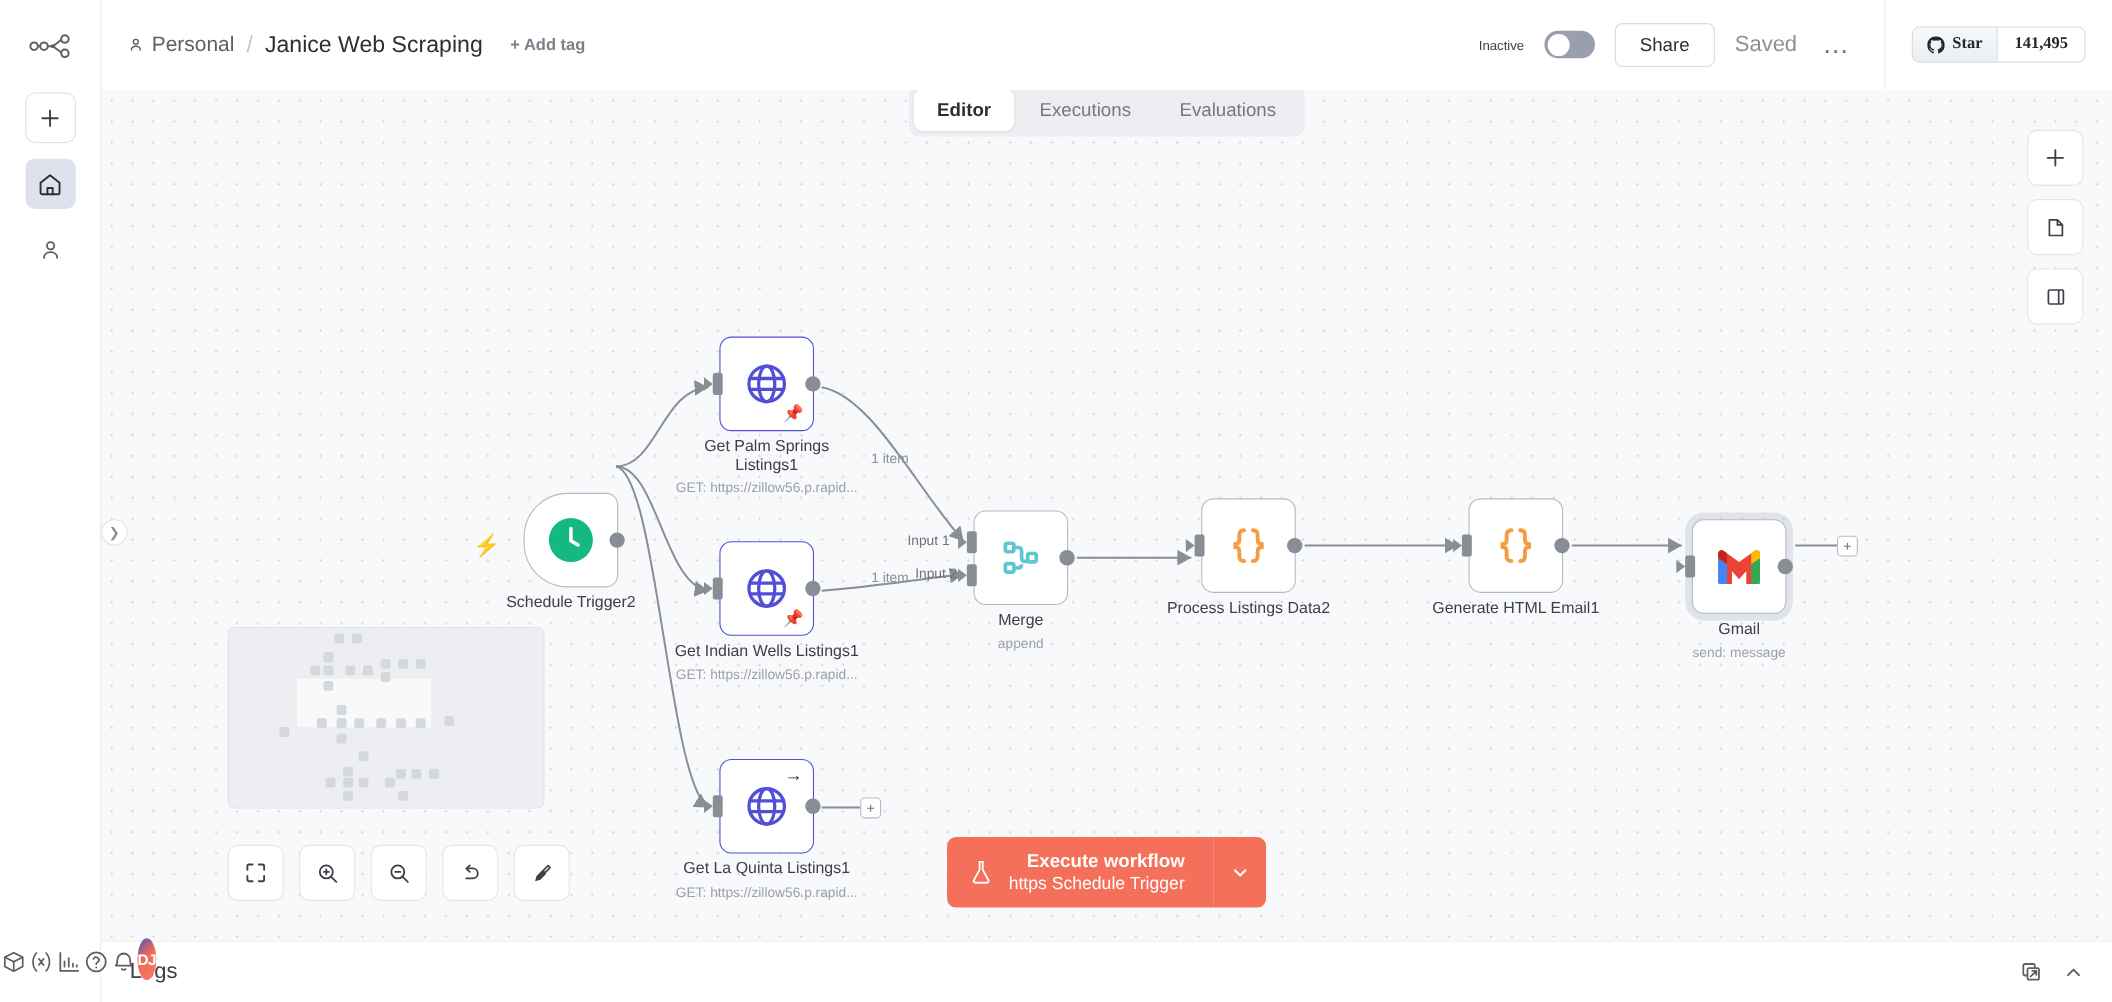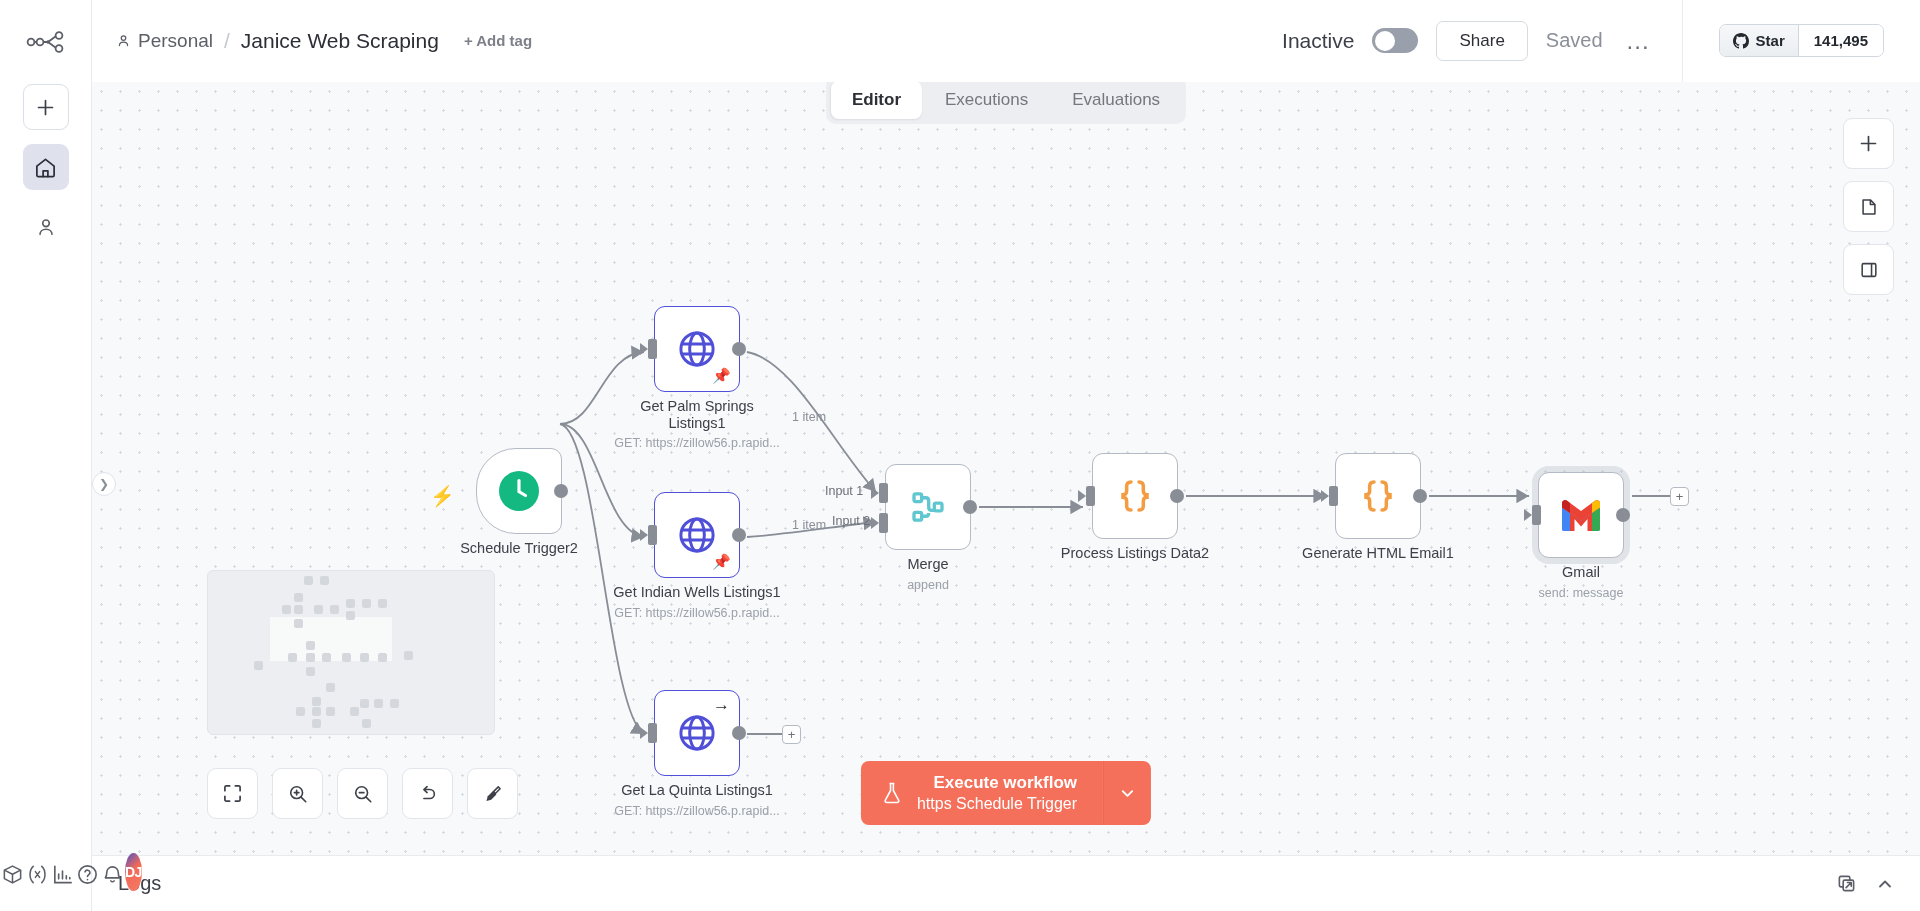--- a/index.html
+++ b/index.html
@@ -45,40 +45,40 @@
     padding: 0 0 0 24px; position: relative; z-index: 30;
     border-bottom: 1px solid transparent;
   }
   .breadcrumb { display:flex; align-items:center; gap: 9px; font-size: 19px; color:#3e4049; }
   .bc-personal { display:flex; align-items:center; gap:7px; color:#5c5f68; cursor:pointer; }
   .bc-sep { color:#c4c8cf; font-size: 21px; padding: 0 2px; }
   .bc-title { color:#2d2e36; font-size: 21px; cursor: text; }
   .add-tag { color:#7d8089; font-size: 15px; margin-left: 16px; cursor: pointer; font-weight: bold; }
 
   .top-right { margin-left:auto; display:flex; align-items:center; gap:18px; padding-right: 0; }
-  .inactive-label { font-size: 21px; color:#3e4049; }
+  .inactive-label { font-size: 12px; color:#3e4049; }
   .toggle {
     width: 46px; height: 25px; border-radius: 13px; background: #9aa0ab;
     position: relative; cursor: pointer;
   }
   .toggle .knob {
     position:absolute; top: 2.5px; left: 3px; width: 20px; height: 20px;
     border-radius: 50%; background:#fff;
   }
   .share-btn {
     border: 1px solid #d6dae1; border-radius: 7px; background:#fff;
     padding: 9px 22px; font-size: 17px; color:#2d2e36; cursor:pointer;
     font-family: "Liberation Sans", sans-serif;
   }
   .saved-label { font-size: 20px; color:#8b8f98; }
   .dots-btn { font-size: 24px; color:#6d7078; cursor:pointer; letter-spacing:1px; padding: 0 6px; line-height: 10px; }
 
   .star-wrap {
     display:flex; align-items:center; height: 82px;
-    border-left: 1px solid #e9ebee; padding: 0 36px; margin-left: 8px;
+    border-left: 1px solid #e9ebee; padding: 0 24px; margin-left: 8px; font-family: Liberation Serif, serif;
   }
   .gh-star {
     display:flex; align-items:center; border:1px solid #d0d7de; border-radius:7px; overflow:hidden;
     font-size: 15px; cursor:pointer;
   }
   .gh-star .gs-left {
     display:flex; align-items:center; gap:7px; padding: 7px 13px;
     background: linear-gradient(180deg,#f6f8fa 0%,#ebeef1 100%); color:#24292f; font-weight:bold;
   }
   .gh-star .gs-count {

